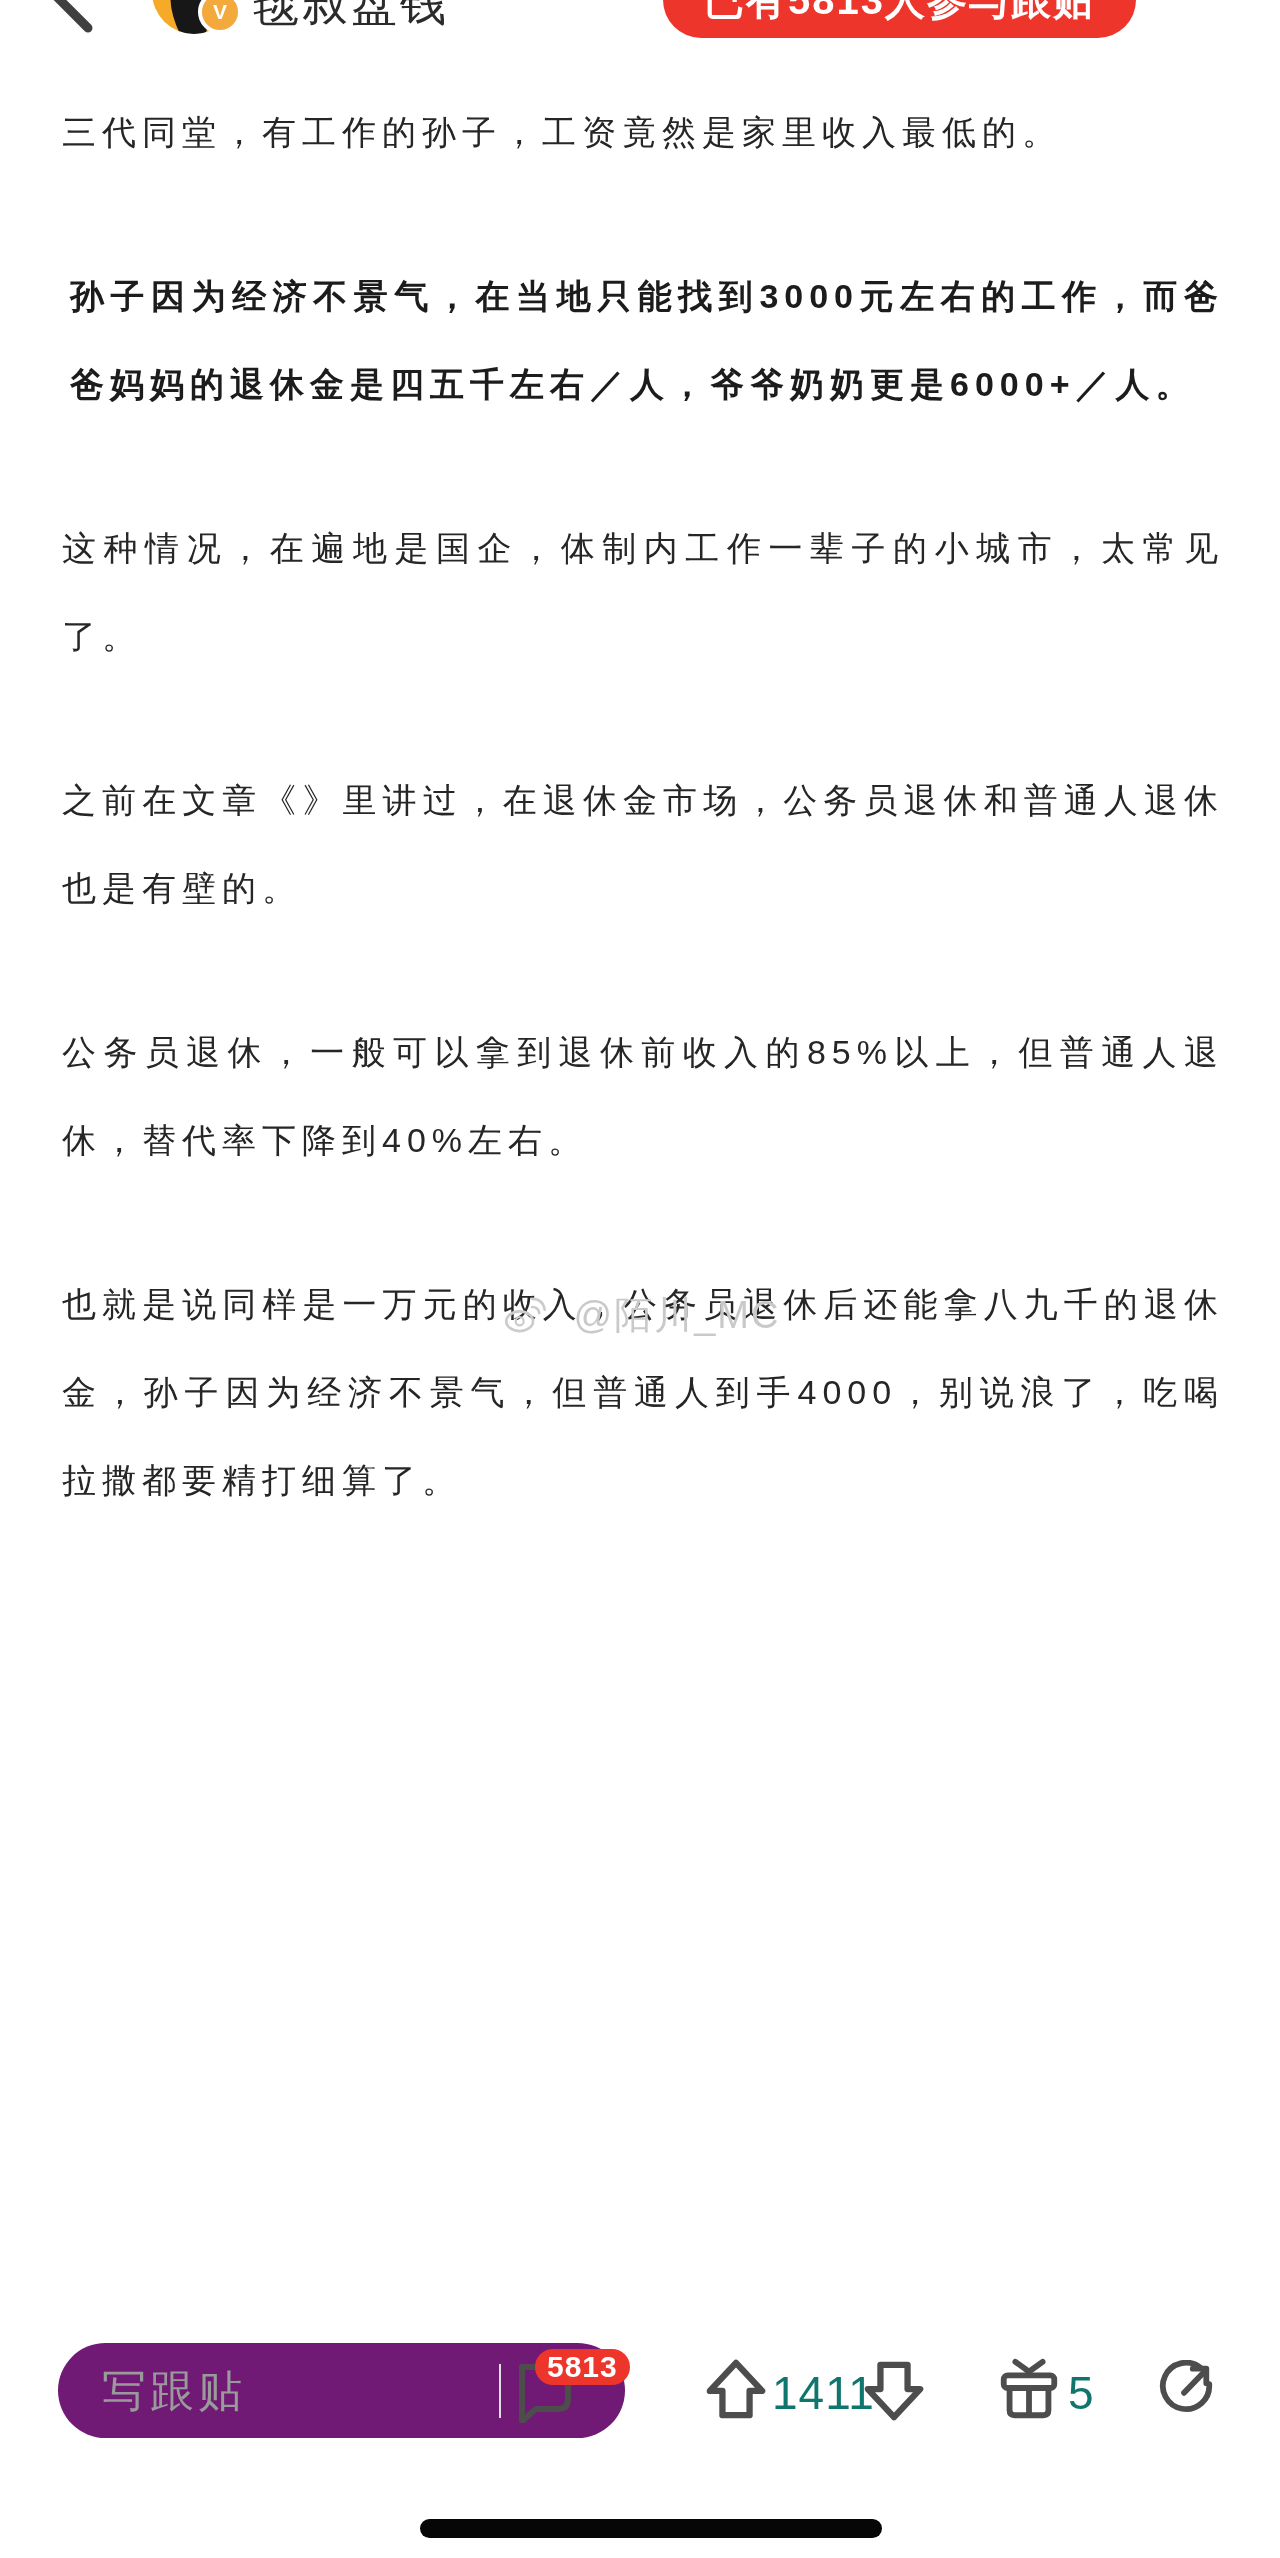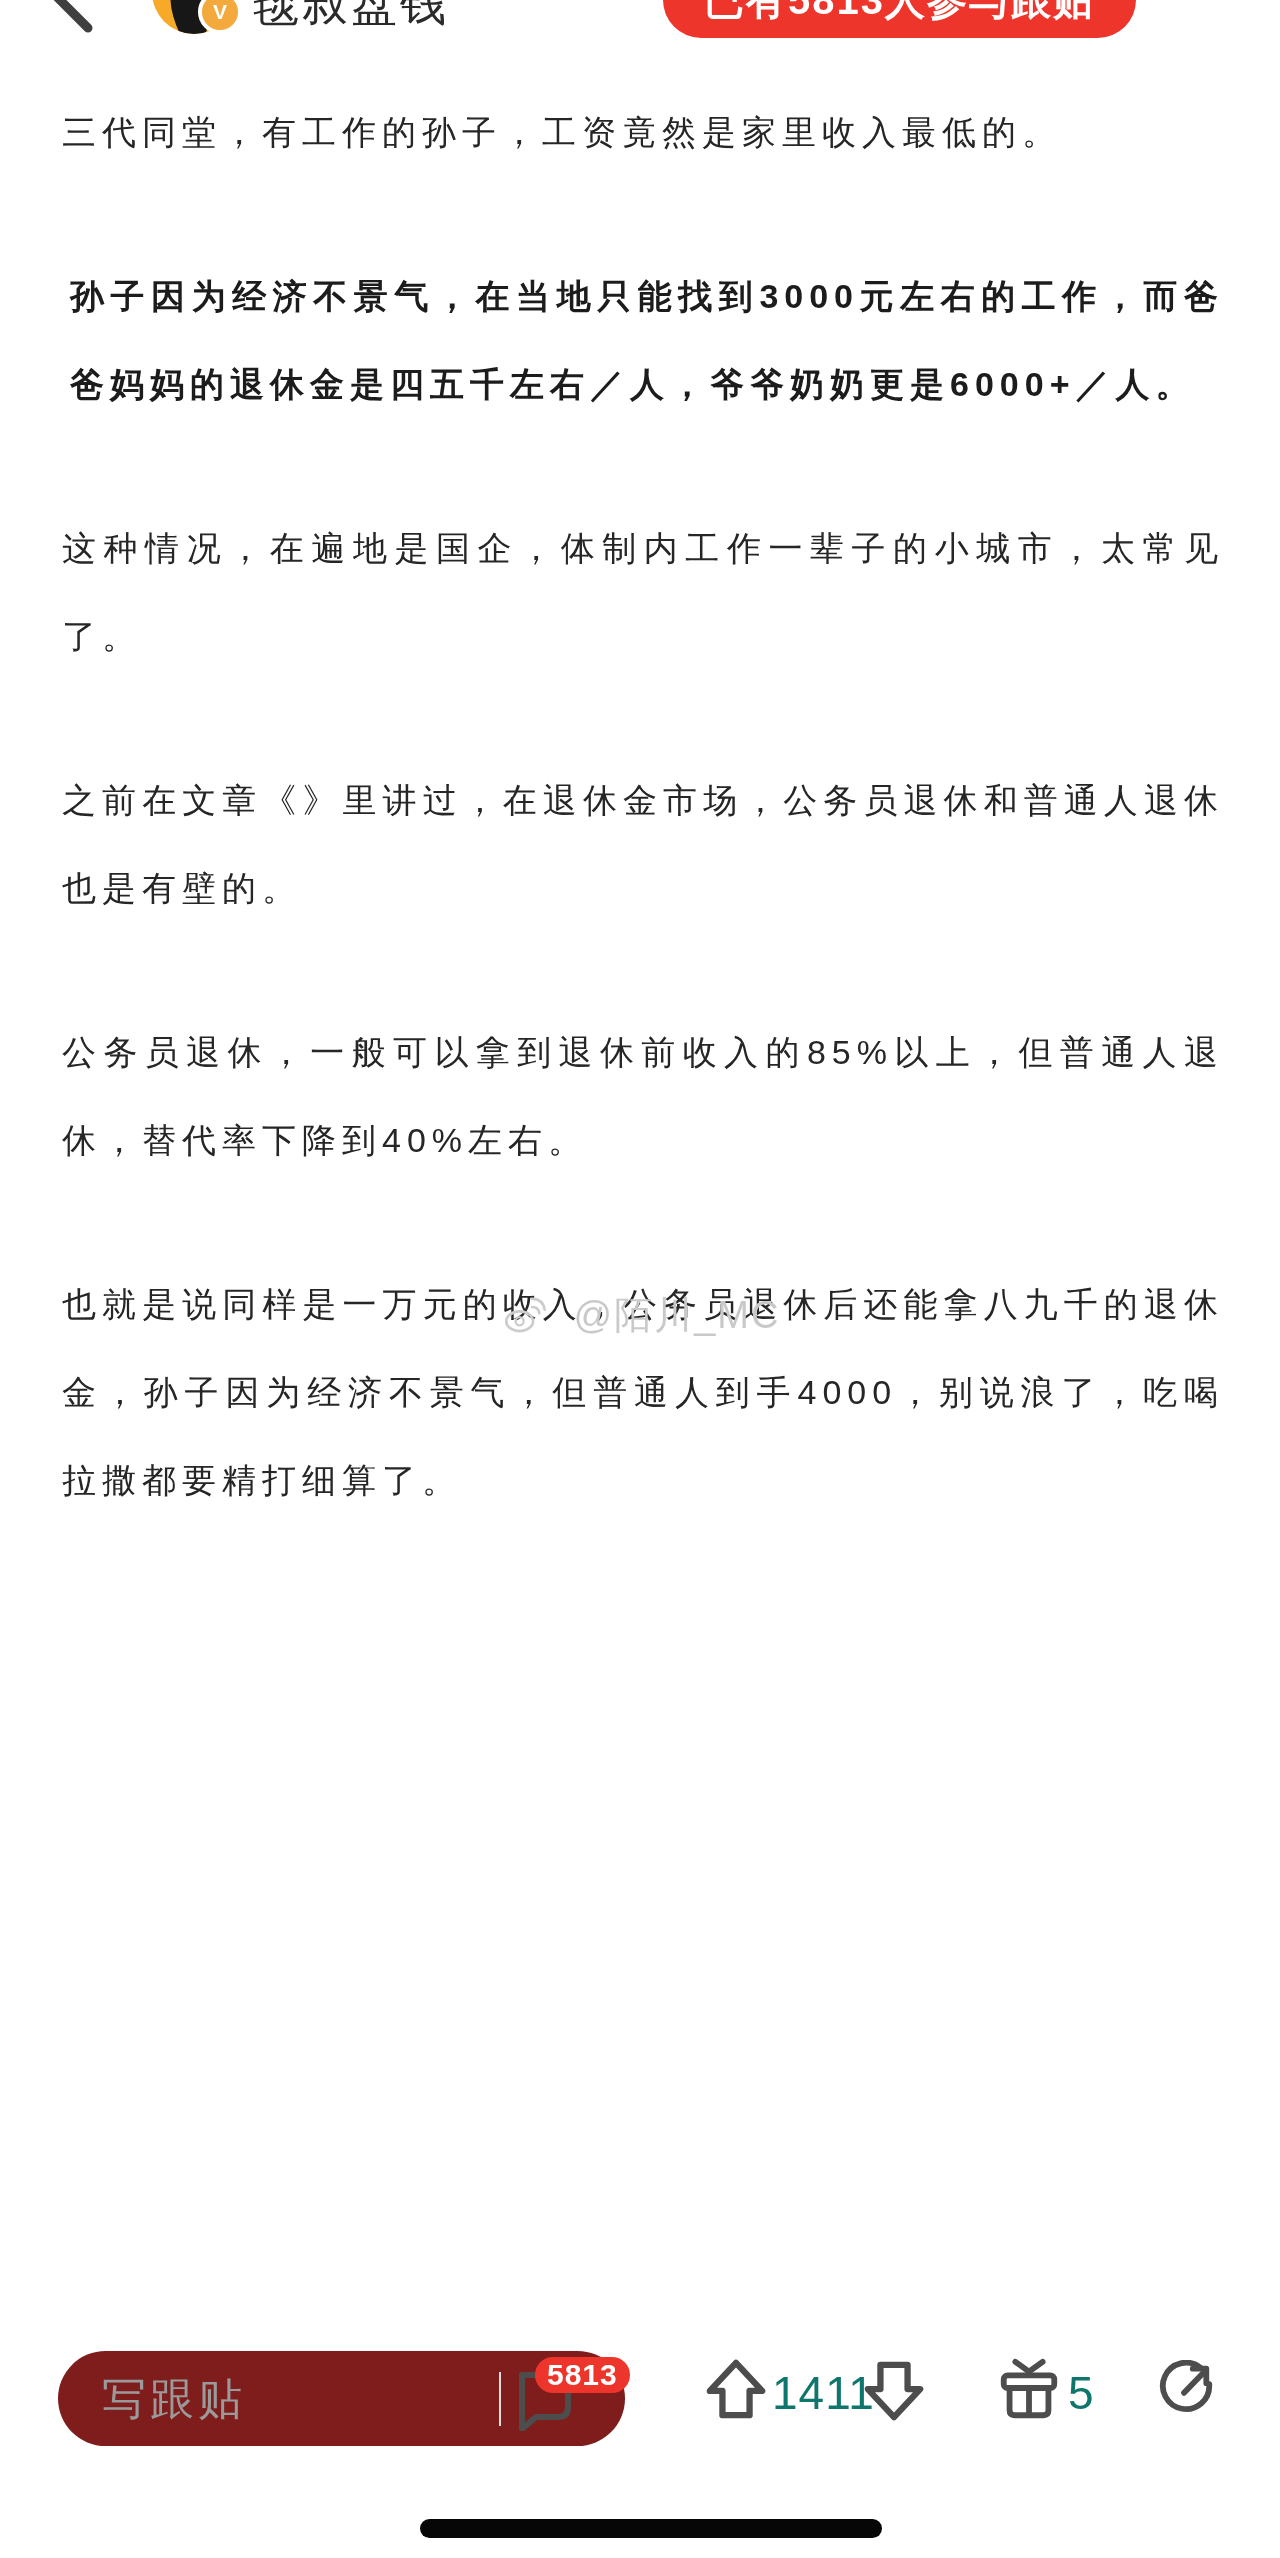--- a/index.html
+++ b/index.html
@@ -25,21 +25,21 @@
   .article p{margin:0 0 76px 0;font-size:34px;line-height:88px;color:#262626;
              letter-spacing:6px;font-weight:400;text-align:justify;}
   .article p.b{font-weight:700;color:#1c1c1c;margin-left:8px;}
 
   .watermark{position:absolute;left:0;top:1289px;width:1280px;height:52px;
              display:flex;align-items:center;justify-content:center;gap:24px;pointer-events:none;}
   .watermark span{font-size:38px;color:#c9c9c9;letter-spacing:2px;}
 
   
   .comment-field{position:absolute;left:58px;top:2343px;width:567px;height:95px;
-                 background:#7f1d1d;border-radius:48px;margin-top:8px;}
+                 background:#701a75;border-radius:48px;}
   .comment-field .ph{position:absolute;left:44px;top:0;line-height:95px;font-size:44px;
                      color:#9a9a9a;letter-spacing:4px;}
   .comment-field .div{position:absolute;left:441px;top:21px;width:2px;height:54px;background:#dedede;}
   .bubble-svg{position:absolute;left:450px;top:16px;width:64px;height:64px;}
   .count-badge{position:absolute;left:477px;top:6px;height:36px;border-radius:19px;
                background:#ee352b;color:#fff;font-weight:700;font-size:30px;line-height:36px;
                padding:0 12px;letter-spacing:1px;}
   .tb-icon{position:absolute;}
   .tb-num{position:absolute;font-size:46px;color:#0f766e;top:2366px;letter-spacing:1px;}
   .home-indicator{position:absolute;left:420px;top:2519px;width:462px;height:19px;

